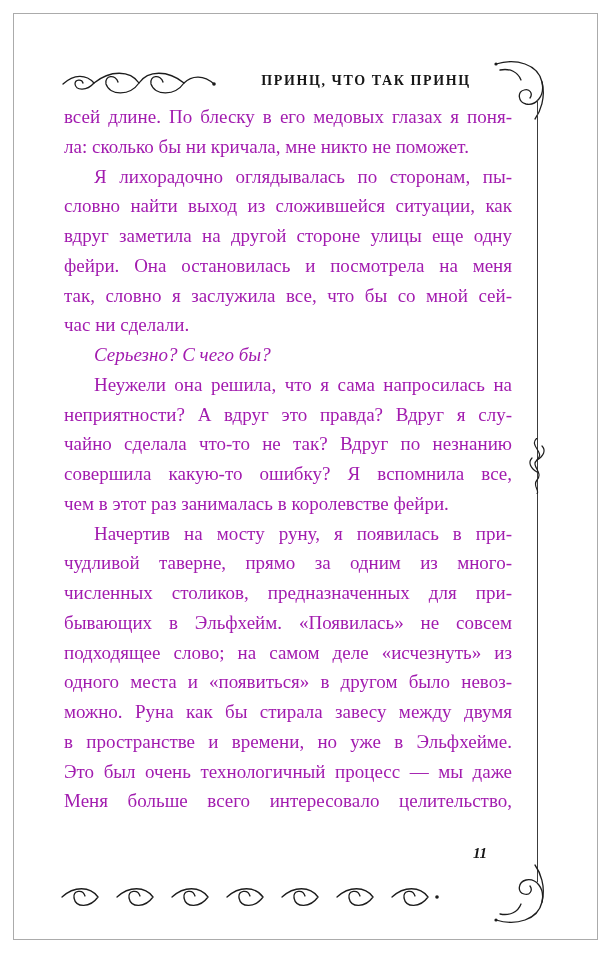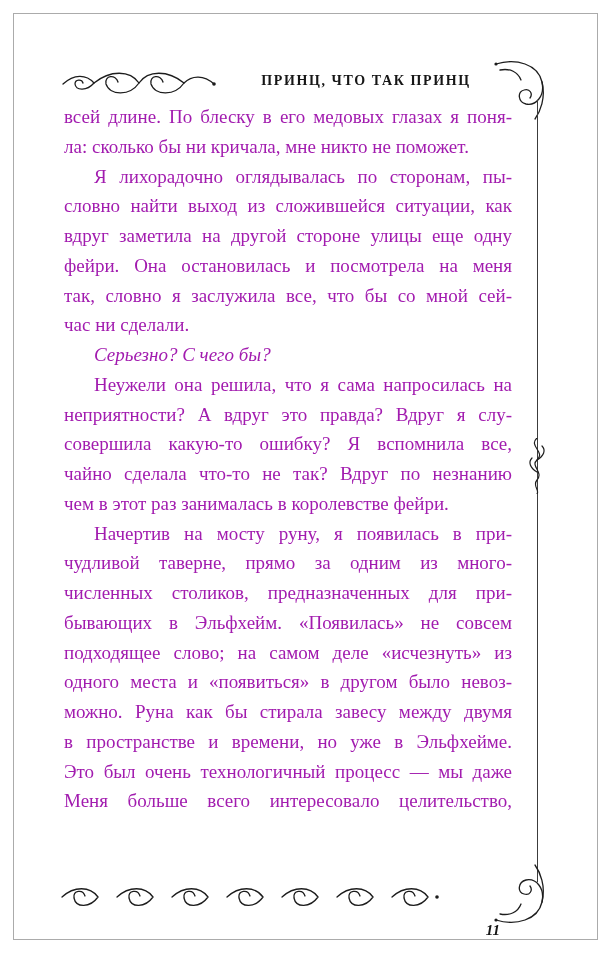--- a/index.html
+++ b/index.html
@@ -57,27 +57,27 @@
     font-family: "Liberation Serif", serif;
   }
   .line.just {
     text-align: justify;
     text-align-last: justify;
   }
   .line.indent { text-indent: 30px; }
   .line.italic { font-style: italic; }
   .page-number {
     position: absolute;
-    left: 460px; top: 922px;
+    left: 460px; top: 845px;
     width: 40px;
     font-size: 15px;
     font-style: italic;
     font-weight: bold;
     color: #161616;
-    text-align: right;
+    text-align: center;
   }
 </style>
 </head>
 <body>
 
 <div class="page">
 
   <div class="page-frame"></div>
 
   <div class="orn orn-top-left">
@@ -122,22 +122,22 @@
       <div class="line">ла: сколько бы ни кричала, мне никто не поможет.</div>
       <div class="line indent just">Я лихорадочно оглядывалась по сторонам, пы-</div>
       <div class="line just">словно найти выход из сложившейся ситуации, как</div>
       <div class="line just">вдруг заметила на другой стороне улицы еще одну</div>
       <div class="line just">фейри. Она остановилась и посмотрела на меня</div>
       <div class="line just">так, словно я заслужила все, что бы со мной сей-</div>
       <div class="line">час ни сделали.</div>
       <div class="line italic indent">Серьезно? С чего бы?</div>
       <div class="line indent just">Неужели она решила, что я сама напросилась на</div>
       <div class="line just">неприятности? А вдруг это правда? Вдруг я слу-</div>
+      <div class="line just">чайно сделала что-то не так? Вдруг по незнанию</div>
       <div class="line just">совершила какую-то ошибку? Я вспомнила все,</div>
-      <div class="line just">чайно сделала что-то не так? Вдруг по незнанию</div>
       <div class="line">чем в этот раз занималась в королевстве фейри.</div>
       <div class="line indent just">Начертив на мосту руну, я появилась в при-</div>
       <div class="line just">чудливой таверне, прямо за одним из много-</div>
       <div class="line just">численных столиков, предназначенных для при-</div>
       <div class="line just">бывающих в Эльфхейм. «Появилась» не совсем</div>
       <div class="line just">подходящее слово; на самом деле «исчезнуть» из</div>
       <div class="line just">одного места и «появиться» в другом было невоз-</div>
       <div class="line just">можно. Руна как бы стирала завесу между двумя</div>
       <div class="line just">в пространстве и времени, но уже в Эльфхейме.</div>
       <div class="line just">Это был очень технологичный процесс — мы даже</div>

